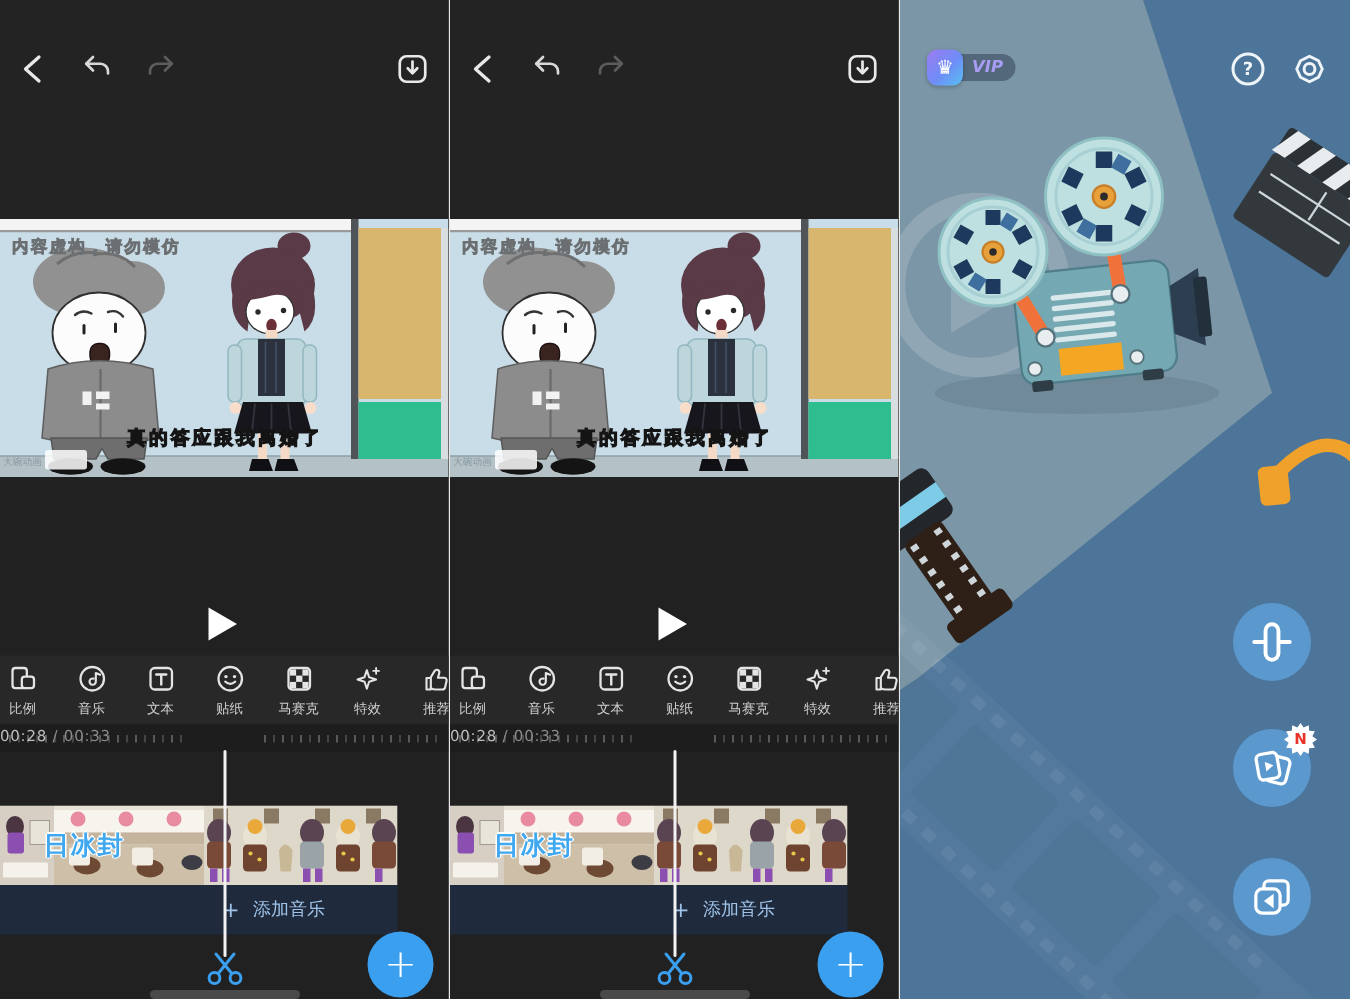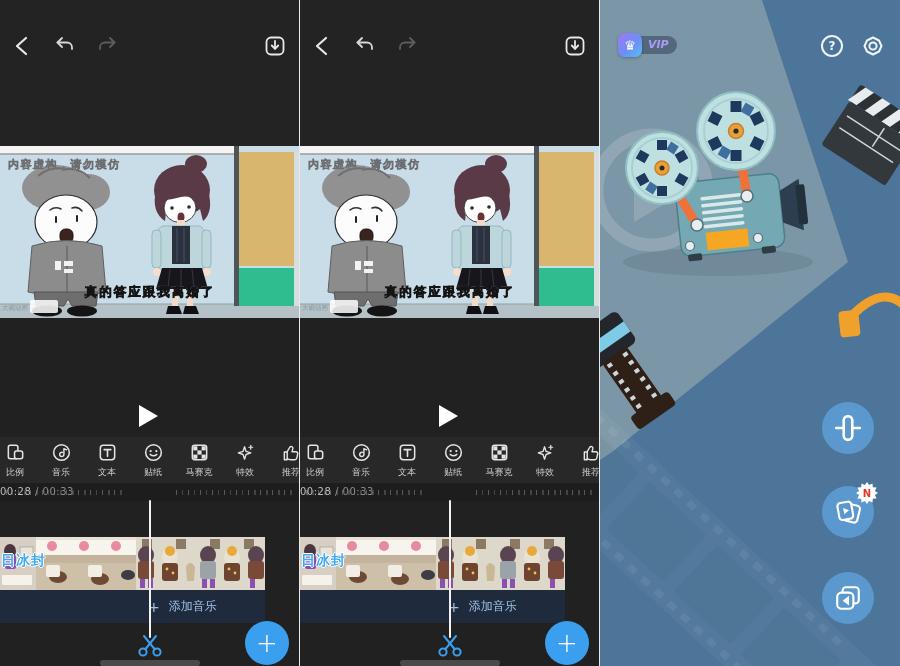--- a/index.html
+++ b/index.html
@@ -19,21 +19,21 @@
   .toolitem{flex:0 0 46px;display:flex;flex-direction:column;align-items:center;justify-content:center;gap:3px;color:#ddd;}
   .toolitem .lbl{font-size:9px;color:#cfcfcf;white-space:nowrap;}
   
   .ruler{position:absolute;top:483px;left:0;width:299px;height:18px;background:#1d1d1d;}
   .ticks{position:absolute;top:7px;height:5px;width:118px;background:repeating-linear-gradient(90deg,#5a5a5a 0 1.5px,transparent 1.5px 12px),repeating-linear-gradient(90deg,transparent 0 6px,#444 6px 7.5px,transparent 7.5px 12px);}
   .ticks.l{left:6px;} .ticks.r{left:176px;}
   .timetext{position:absolute;top:3px;left:0;width:299px;font-size:10px;color:#8a8a8a;letter-spacing:.5px;}
   .timetext .cur{color:#bdbdbd;}
   
   .strip{position:absolute;top:537px;left:0;width:265px;height:53px;background:#3a3a3a;overflow:hidden;}
-  .titlecard{position:absolute;top:552px;left:1px;font-size:14px;font-weight:900;color:#3fa8f0;letter-spacing:1px;text-shadow:-1px 0 #fff,1px 0 #fff,0 -1px #fff,0 1px #fff;}
+  .titlecard{position:absolute;top:552px;left:1px;font-size:17px;font-weight:900;color:#3fa8f0;letter-spacing:1px;text-shadow:-1px 0 #fff,1px 0 #fff,0 -1px #fff,0 1px #fff;padding-left:28px;}
   .musicbar{position:absolute;top:590px;left:0;width:265px;height:33px;background:#1f2b3d;display:flex;align-items:center;padding-left:148px;box-sizing:border-box;color:#9fc3e8;font-size:12px;}
   .musicbar .plus{font-size:14px;margin-right:9px;color:#9fc3e8;}
   .playhead{position:absolute;top:500px;left:149px;width:2px;height:138px;background:#f2f2f2;border-radius:1px;}
   .cutbtn{position:absolute;top:629px;left:135px;width:30px;height:30px;}
   .addbtn{position:absolute;top:621px;left:245px;width:44px;height:44px;border-radius:50%;background:#3b9ff0;color:#fff;display:flex;align-items:center;justify-content:center;font-size:26px;font-weight:300;}
   .homebar{position:absolute;top:660px;left:100px;width:100px;height:6px;border-radius:3px;background:#4a4a4a;}
   
   .right-panel{position:relative;width:300px;height:666px;flex:0 0 300px;background:#4c7599;overflow:hidden;}
   .scene{position:absolute;top:0;left:0;}
   .vipwrap{position:absolute;top:33px;left:18px;height:24px;display:flex;align-items:center;}

